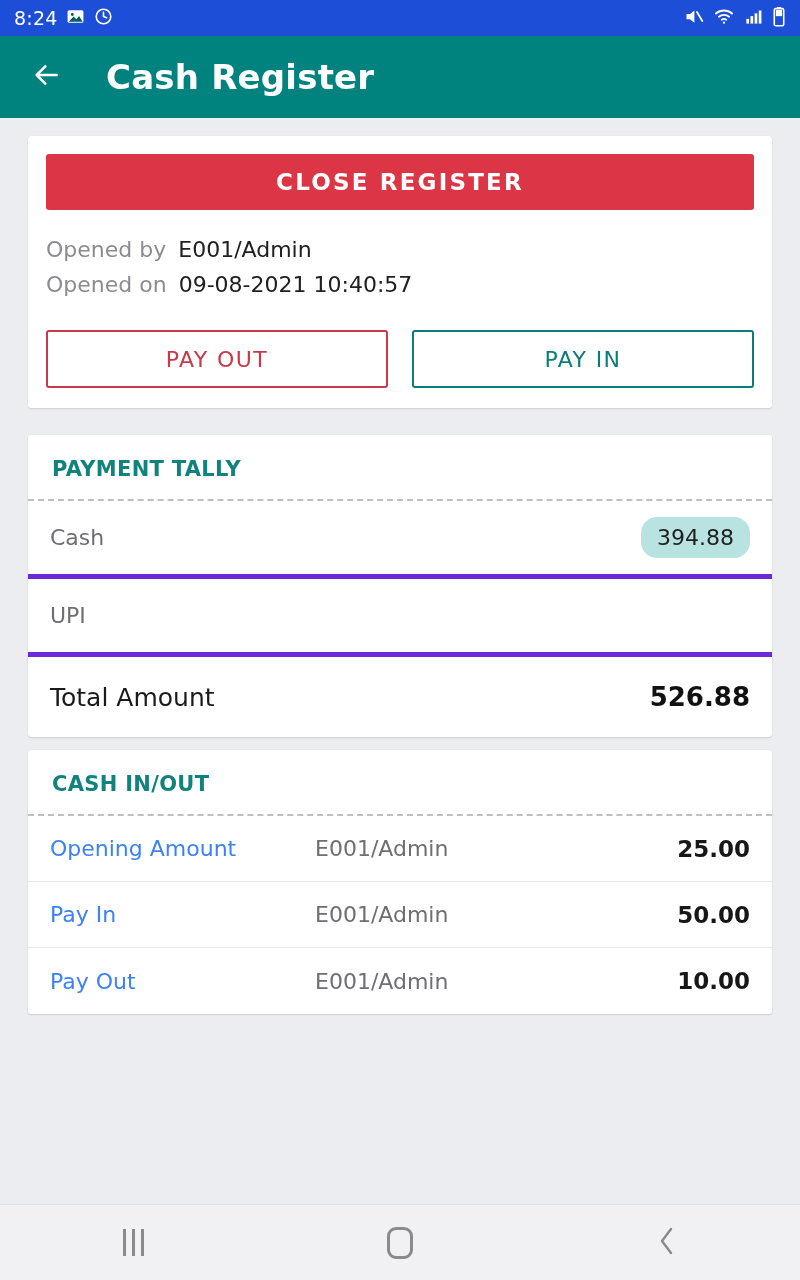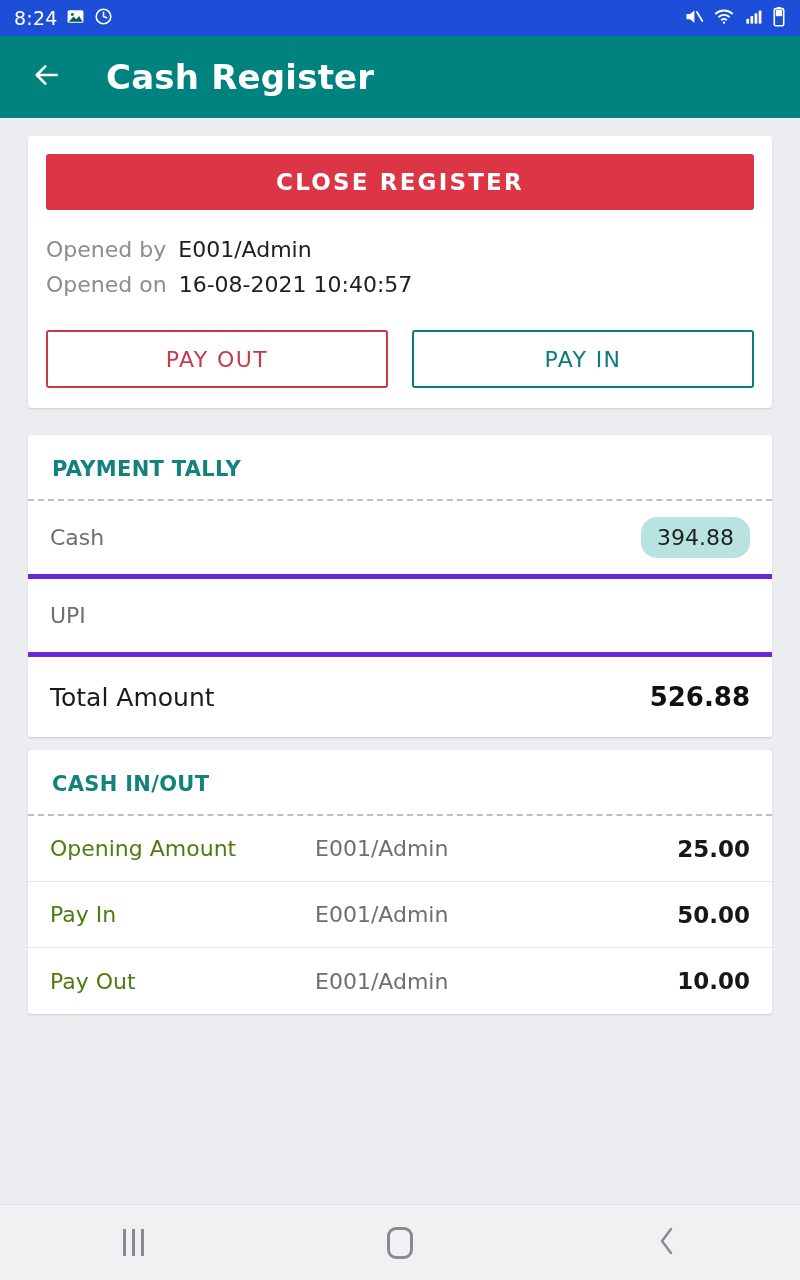--- a/index.html
+++ b/index.html
@@ -93,21 +93,21 @@
   .total-label{ color:#1A1A1A; font-size:25px; font-weight:400; }
   .total-val{ color:#111111; font-size:26px; font-weight:700; }
 
   
   .row3{
     display:grid; grid-template-columns:265px 1fr auto;
     align-items:center; padding:0 22px; height:66px;
     border-bottom:1px solid #E8E8E8;
   }
   .row3:last-child{ border-bottom:none; }
-  .c1{ color:#4d7c0f; font-size:22px; }
+  .c1{ color:#3b82f6; font-size:22px; }
   .c2{ color:#6E6E73; font-size:22px; }
   .c3{ color:#171717; font-size:23px; font-weight:700; text-align:right; }
 
   
   .navbar{
     flex:0 0 76px; height:76px; background:#F1F1F3;
     display:flex; align-items:center; justify-content:space-around;
     border-top:1px solid #E2E2E6;
   }
   .nav-btn{ width:110px; height:56px; display:flex; align-items:center; justify-content:center; cursor:pointer; }
@@ -188,21 +188,21 @@
     <div class="card reg-card">
       <button class="close-btn">CLOSE REGISTER</button>
 
       <div class="meta">
         <div class="meta-row">
           <span class="meta-label">Opened by</span>
           <span class="meta-val">E001/Admin</span>
         </div>
         <div class="meta-row">
           <span class="meta-label">Opened on</span>
-          <span class="meta-val">16-08-2021 10:40:57</span>
+          <span class="meta-val">09-08-2021 10:40:57</span>
         </div>
       </div>
 
       <div class="paybtns">
         <div class="pay-btn pay-out">PAY OUT</div>
         <div class="pay-btn pay-in">PAY IN</div>
       </div>
     </div>
 
     <div class="card gap-lg">

